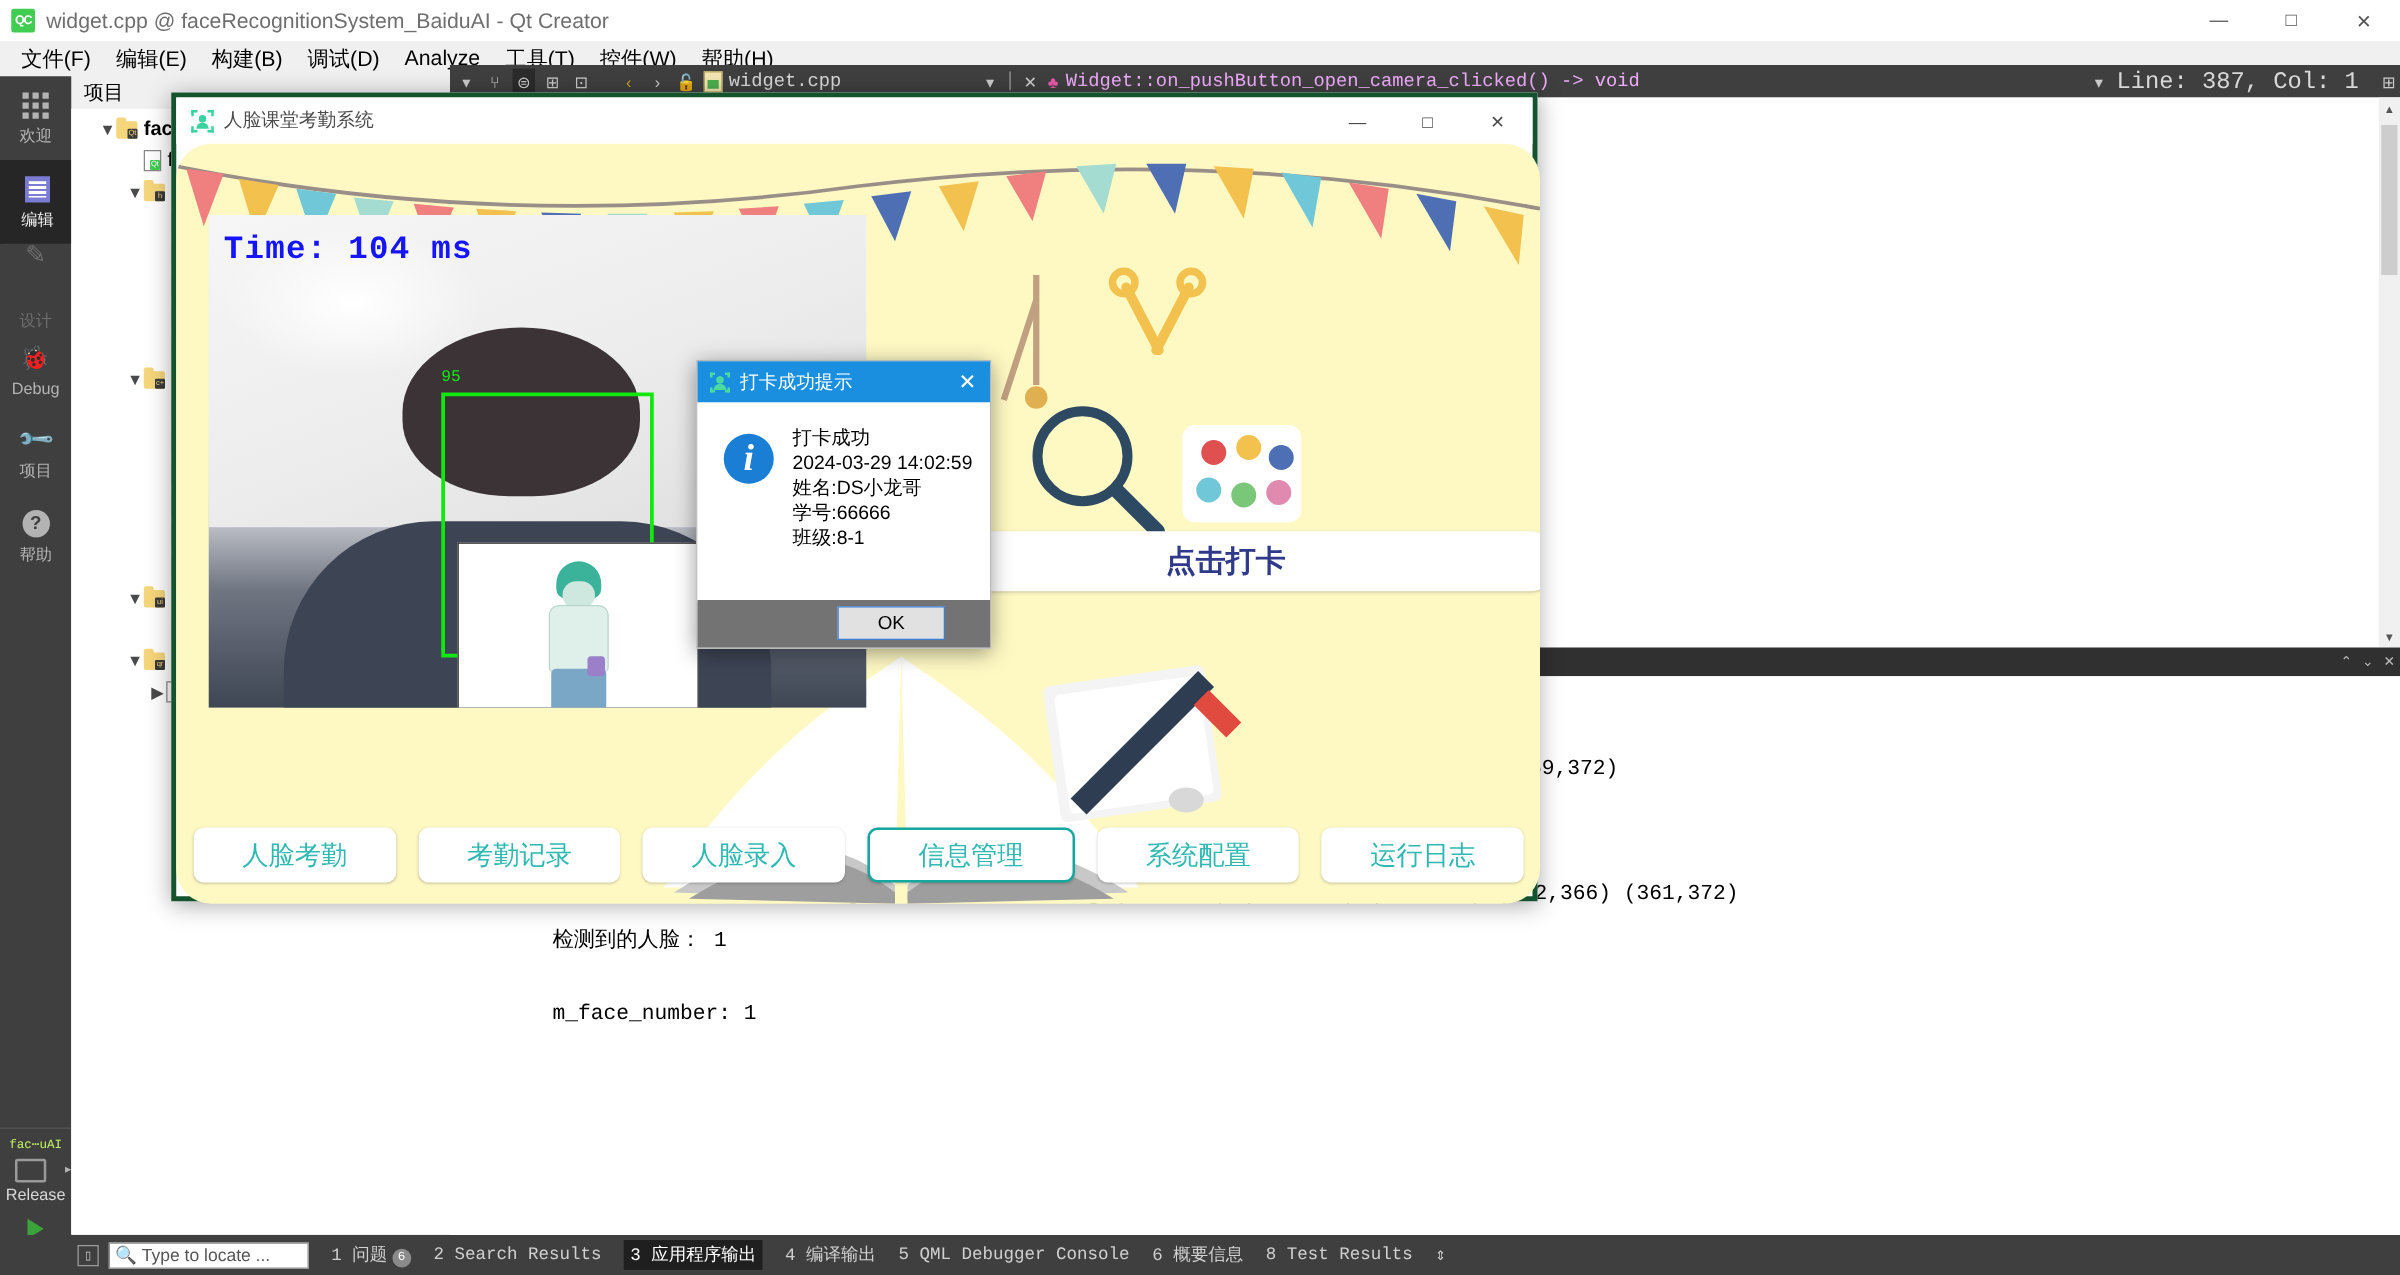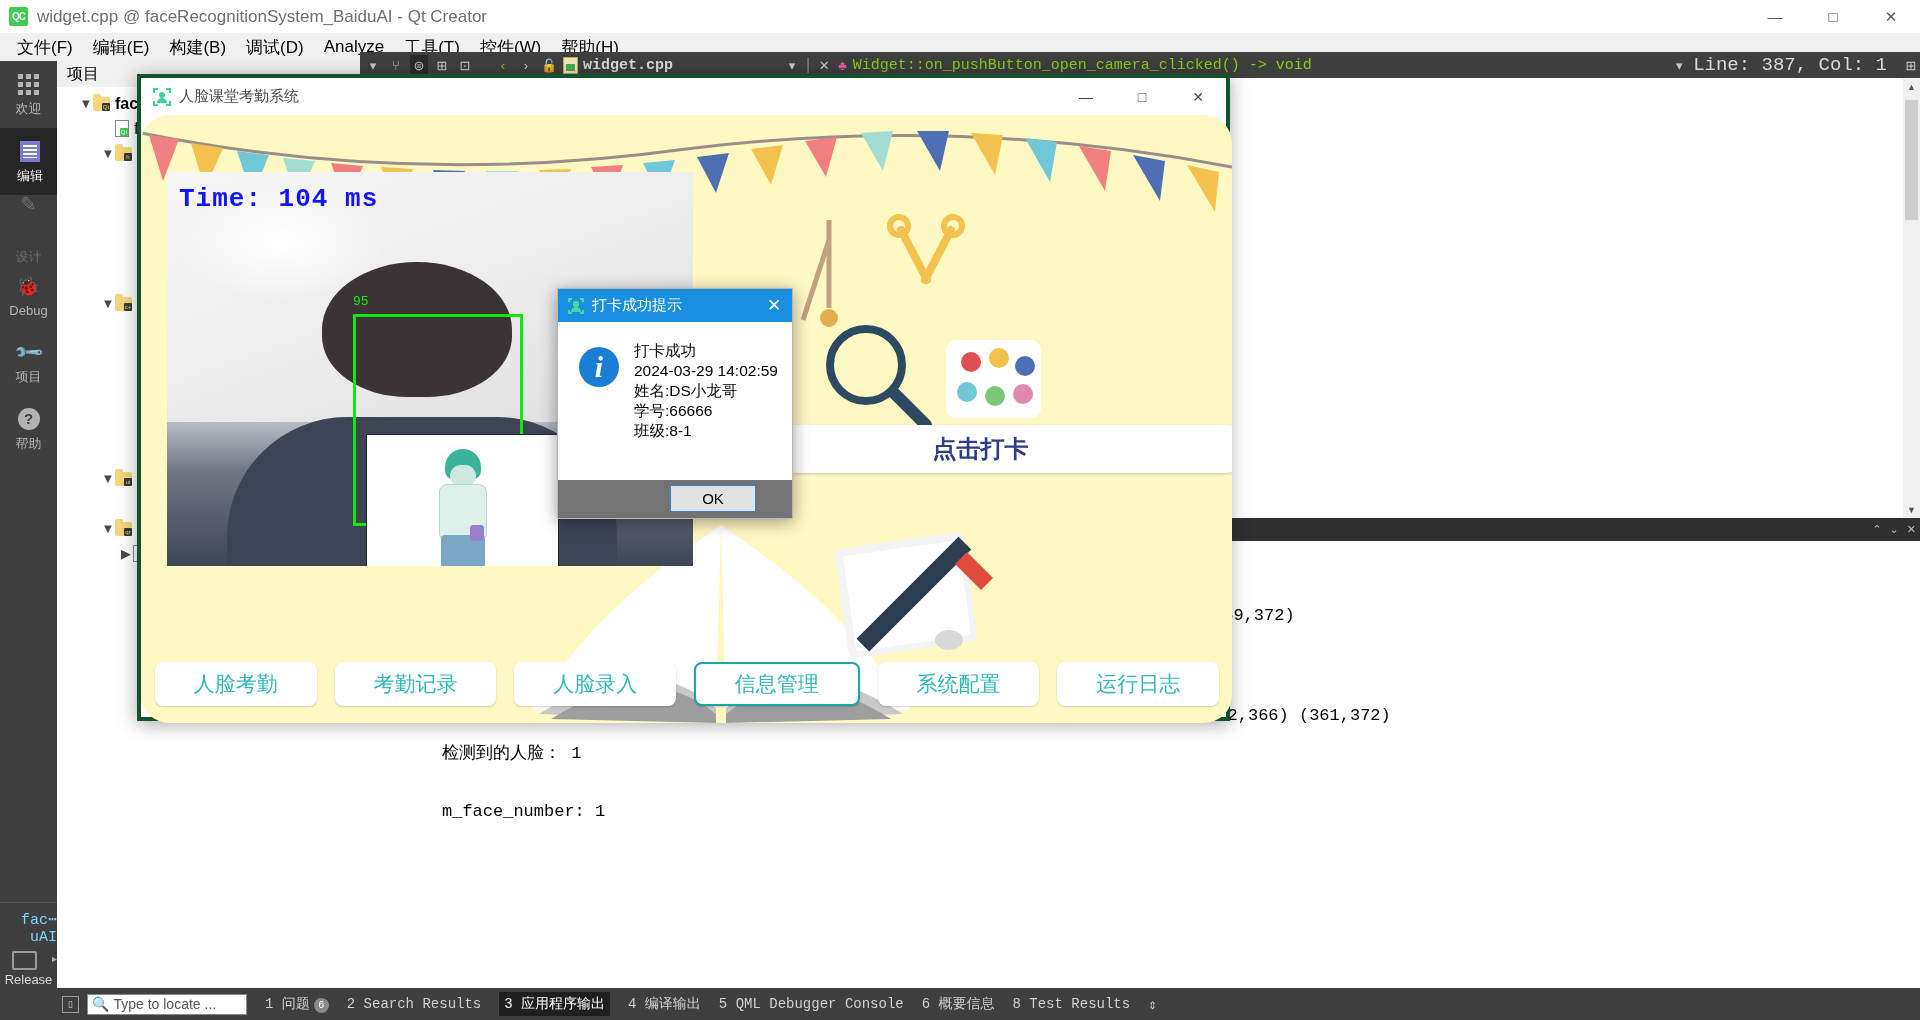--- a/index.html
+++ b/index.html
@@ -56,21 +56,21 @@
   .edit-ico { width:20px; height:21px; background:#7b7bd4; position:relative; }
   .edit-ico:after {
     content:""; position:absolute; left:3px; top:4px; width:14px; height:13px;
     background:repeating-linear-gradient(#fff 0 2px,#7b7bd4 2px 4px);
   }
   .pencil-ico { font-size:20px; transform:rotate(0deg); }
   .kit-bottom {
     position:absolute; left:0; bottom:0; width:57px; height:118px;
     border-top:1px solid #555; padding-top:7px;
   }
-  .kit-name { font-size:15px; color:#7dd3fc; text-align:right; font-family:"Liberation Mono",monospace; }
+  .kit-name { font-size:10px; color:#bef264; text-align:center; font-family:"Liberation Mono",monospace; }
   .kit-box { width:25px; height:19px; border:2px solid #9a9a9a; margin:5px auto 1px; border-radius:2px;}
   .kit-box-row { display:flex; align-items:center; justify-content:center; gap:3px; }
   .kit-run { font-size:13px; color:#d8d8d8; text-align:center; margin-top:1px;}
   .play-tri { width:0;height:0;border-left:13px solid #3ca33c;border-top:8px solid transparent;border-bottom:8px solid transparent; }
   .play-sm { width:0;height:0;border-left:11px solid #3ca33c;border-top:7px solid transparent;border-bottom:7px solid transparent; }
   .wrench-ico { color:#d89a3c; font-size:19px; transform:rotate(-45deg); }
   .run-row { height:40px; display:flex; align-items:center; justify-content:center; position:relative;}
 
   
   .proj-header {
@@ -80,28 +80,28 @@
   .proj-title { font-size:16px; color:#000; margin-left:10px; }
 
   
   .edit-toolbar {
     position:absolute; left:360px; top:52px; width:1560px; height:26px;
     background:#3f3f3f; display:flex; align-items:center; gap:5px;
     padding-left:4px;
   }
   .etool { color:#c9c9c9; font-size:13px; display:flex; align-items:center; justify-content:center; height:20px; min-width:18px;}
   .etool.sel { background:#2b2b2b; }
-  .file-chip { display:flex; align-items:center; gap:5px; min-width:215px;font-weight:bold; }
+  .file-chip { display:flex; align-items:center; gap:5px; min-width:215px; }
   .file-ico { width:15px; height:17px; background:#f4e7b4; border:1px solid #b9a95e; position:relative; }
   .file-ico:after{content:"";position:absolute;left:2px;bottom:2px;width:9px;height:7px;background:#4caf50;}
   .file-name { color:#d8d8d8; font-size:15px; font-family:"Liberation Mono",monospace; }
   .etool-sep { color:#8a8a8a; }
   .fn-chip { display:flex; align-items:center; gap:6px; flex:1; }
   .fn-ico { color:#e85aa8; font-size:13px; }
-  .fn-name { color:#84cc16; font-size:15px; font-family:"Liberation Mono",monospace; }
+  .fn-name { color:#f0abfc; font-size:15px; font-family:"Liberation Mono",monospace; }
   .line-col { color:#d8d8d8; font-size:19px; font-family:"Liberation Mono",monospace; margin-left:auto; margin-right:10px;}
 
   
   .tree {
     position:absolute; left:57px; top:87px; width:303px; height:900px;
     background:#ffffff; overflow:hidden; padding-top:4px;
   }
   .tnode { display:flex; align-items:center; height:25px; font-size:16px; color:#000; white-space:nowrap; }
   .tw { width:14px; color:#4a4a4a; font-size:13px; display:inline-block; text-align:center;}
   .folder-ico { width:17px; height:14px; background:#f5d67b; border-radius:2px 2px 2px 2px; position:relative; margin-right:5px; flex:none;}

